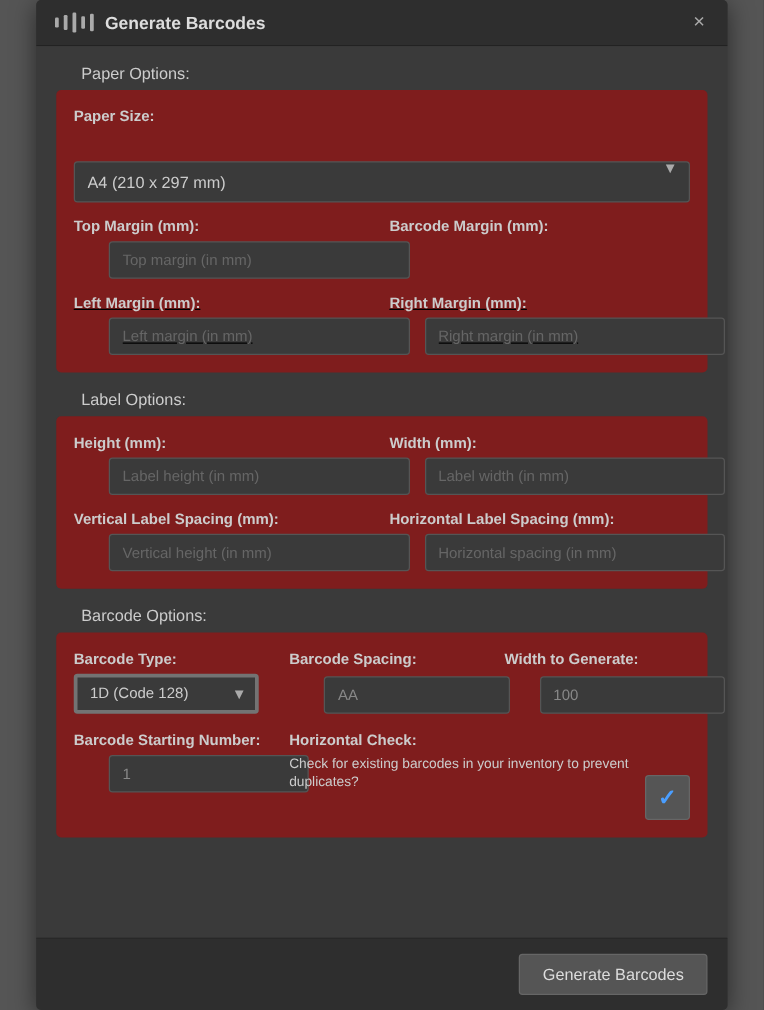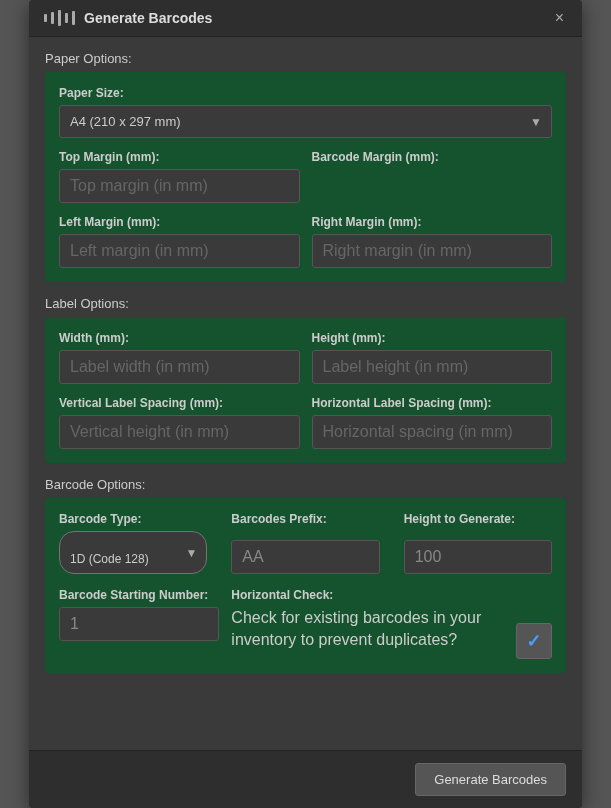--- a/index.html
+++ b/index.html
@@ -65,60 +65,63 @@
       padding: 14px 16px;
       flex: 1;
       display: flex;
       flex-direction: column;
       gap: 14px;
     }
     .section-label {
       color: #ccc;
       font-size: 13px;
       margin-bottom: 6px;
+      margin-left: 20px;
     }
     .section-box {
-      background: #14532d;
+      background: #7f1d1d;
       border-radius: 4px;
       padding: 14px;
     }
     .field-label {
       color: #ccc;
       font-size: 12px;
       margin-bottom: 5px;
       font-weight: bold;
     }
     .input-field {
       background: #3a3a3a;
       border: 1px solid #555;
       border-radius: 3px;
       color: #888;
-      font-size: 16px;
+      font-size: 12px;
       padding: 7px 10px;
       width: 100%;
       outline: none;
+      margin-left: 28px;
     }
     .input-field::placeholder { color: #666; }
     .paper-size-row {
       margin-bottom: 12px;
     }
     .select-wrapper {
       position: relative;
     }
     .select-field {
       background: #3a3a3a;
       border: 1px solid #555;
       border-radius: 3px;
       color: #ccc;
       font-size: 13px;
       padding: 8px 36px 8px 10px;
       width: 100%;
       appearance: none;
       cursor: pointer;
       outline: none;
+      margin-top: 24px;
     }
     .select-chevron {
       position: absolute;
       right: 10px;
       top: 50%;
       transform: translateY(-50%);
       color: #aaa;
       pointer-events: none;
       font-size: 12px;
     }
@@ -144,21 +147,21 @@
       gap: 12px;
       align-items: start;
     }
     .duplication-check-content {
       display: flex;
       align-items: flex-start;
       gap: 10px;
     }
     .duplication-text {
       color: #ccc;
-      font-size: 16px;
+      font-size: 11px;
       flex: 1;
       line-height: 1.4;
     }
     .checkbox-wrapper {
       background: #555;
       border: 1px solid #666;
       border-radius: 3px;
       width: 36px;
       height: 36px;
       display: flex;
@@ -185,25 +188,25 @@
       background: #555;
       border: 1px solid #666;
       border-radius: 3px;
       color: #ddd;
       font-size: 13px;
       padding: 8px 18px;
       cursor: pointer;
     }
     .barcode-type-select {
       background: #3a3a3a;
-      border: 1px solid #737373;
-      border-radius: 15px;
+      border: 3px solid #737373;
+      border-radius: 3px;
       color: #ccc;
       font-size: 12px;
-      padding: 20px 30px 7px 10px;
+      padding: 5px 30px 7px 10px;
       width: 100%;
       appearance: none;
       cursor: pointer;
       outline: none;
     }
   </style>
 </head>
 <body>
 
 <div class="dialog">
@@ -242,45 +245,45 @@
         <div class="two-col">
           <div class="field-group">
             <div class="field-label">Top Margin (mm):</div>
             <input type="text" class="input-field" placeholder="Top margin (in mm)" style="">
           </div>
           <div class="field-group">
             <div class="field-label">Barcode Margin (mm):</div>
           </div>
         </div>
 
-        <div class="two-col" style="margin-top:12px;">
+        <div class="two-col" style="margin-top:12px;text-decoration:underline;">
           <div class="field-group">
             <div class="field-label">Left Margin (mm):</div>
             <input type="text" class="input-field" placeholder="Left margin (in mm)" style="">
           </div>
           <div class="field-group">
             <div class="field-label">Right Margin (mm):</div>
             <input type="text" class="input-field" placeholder="Right margin (in mm)" style="">
           </div>
         </div>
       </div>
     </div>
 
     <div>
       <div class="section-label">Label Options:</div>
       <div class="section-box">
 
         <div class="two-col">
           <div class="field-group">
+            <div class="field-label">Height (mm):</div>
+            <input type="text" class="input-field" placeholder="Label height (in mm)" style="">
+          </div>
+          <div class="field-group">
             <div class="field-label">Width (mm):</div>
             <input type="text" class="input-field" placeholder="Label width (in mm)" style="">
-          </div>
-          <div class="field-group">
-            <div class="field-label">Height (mm):</div>
-            <input type="text" class="input-field" placeholder="Label height (in mm)" style="">
           </div>
         </div>
 
         <div class="two-col" style="margin-top:12px;">
           <div class="field-group">
             <div class="field-label">Vertical Label Spacing (mm):</div>
             <input type="text" class="input-field" placeholder="Vertical height (in mm)" style="">
           </div>
           <div class="field-group">
             <div class="field-label">Horizontal Label Spacing (mm):</div>
@@ -301,25 +304,25 @@
               <select class="barcode-type-select">
                 <option>1D (Code 128)</option>
                 <option>1D (Code 39)</option>
                 <option>QR Code</option>
                 <option>EAN-13</option>
               </select>
               <span class="select-chevron">▼</span>
             </div>
           </div>
           <div class="field-group">
-            <div class="field-label">Barcodes Prefix:</div>
+            <div class="field-label">Barcode Spacing:</div>
             <input type="text" class="input-field" value="AA" style="">
           </div>
           <div class="field-group">
-            <div class="field-label">Height to Generate:</div>
+            <div class="field-label">Width to Generate:</div>
             <input type="text" class="input-field" value="100" style="">
           </div>
         </div>
 
         <div class="barcode-bottom-row">
           <div class="field-group">
             <div class="field-label">Barcode Starting Number:</div>
             <input type="text" class="input-field" value="1" style="">
           </div>
           <div class="field-group">

